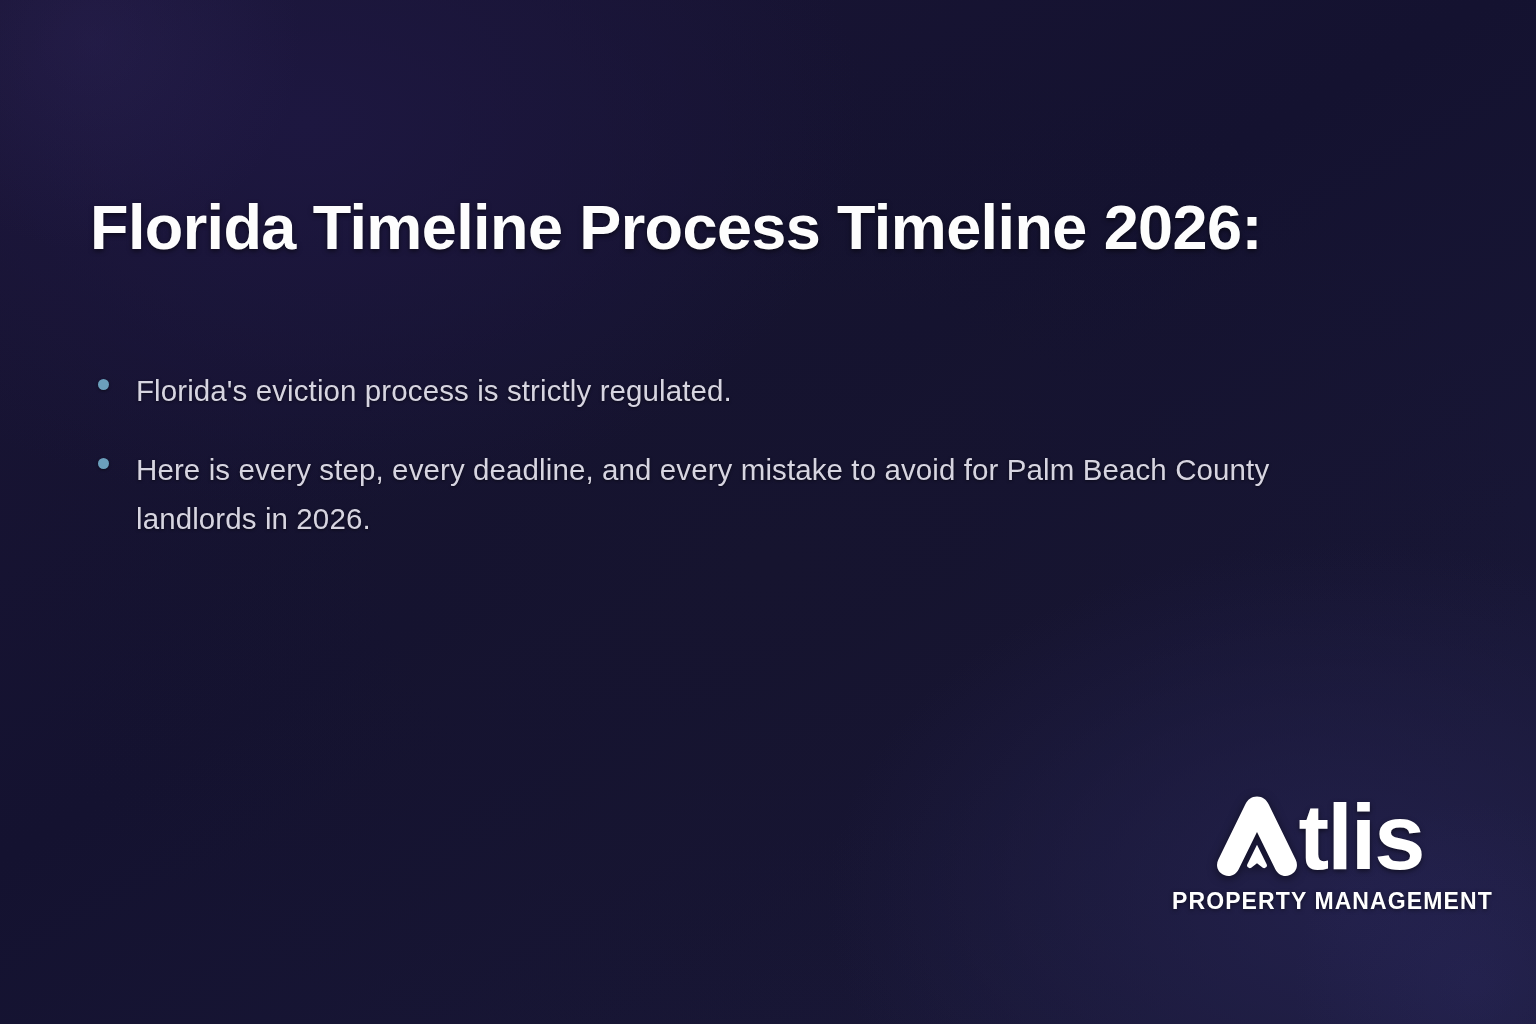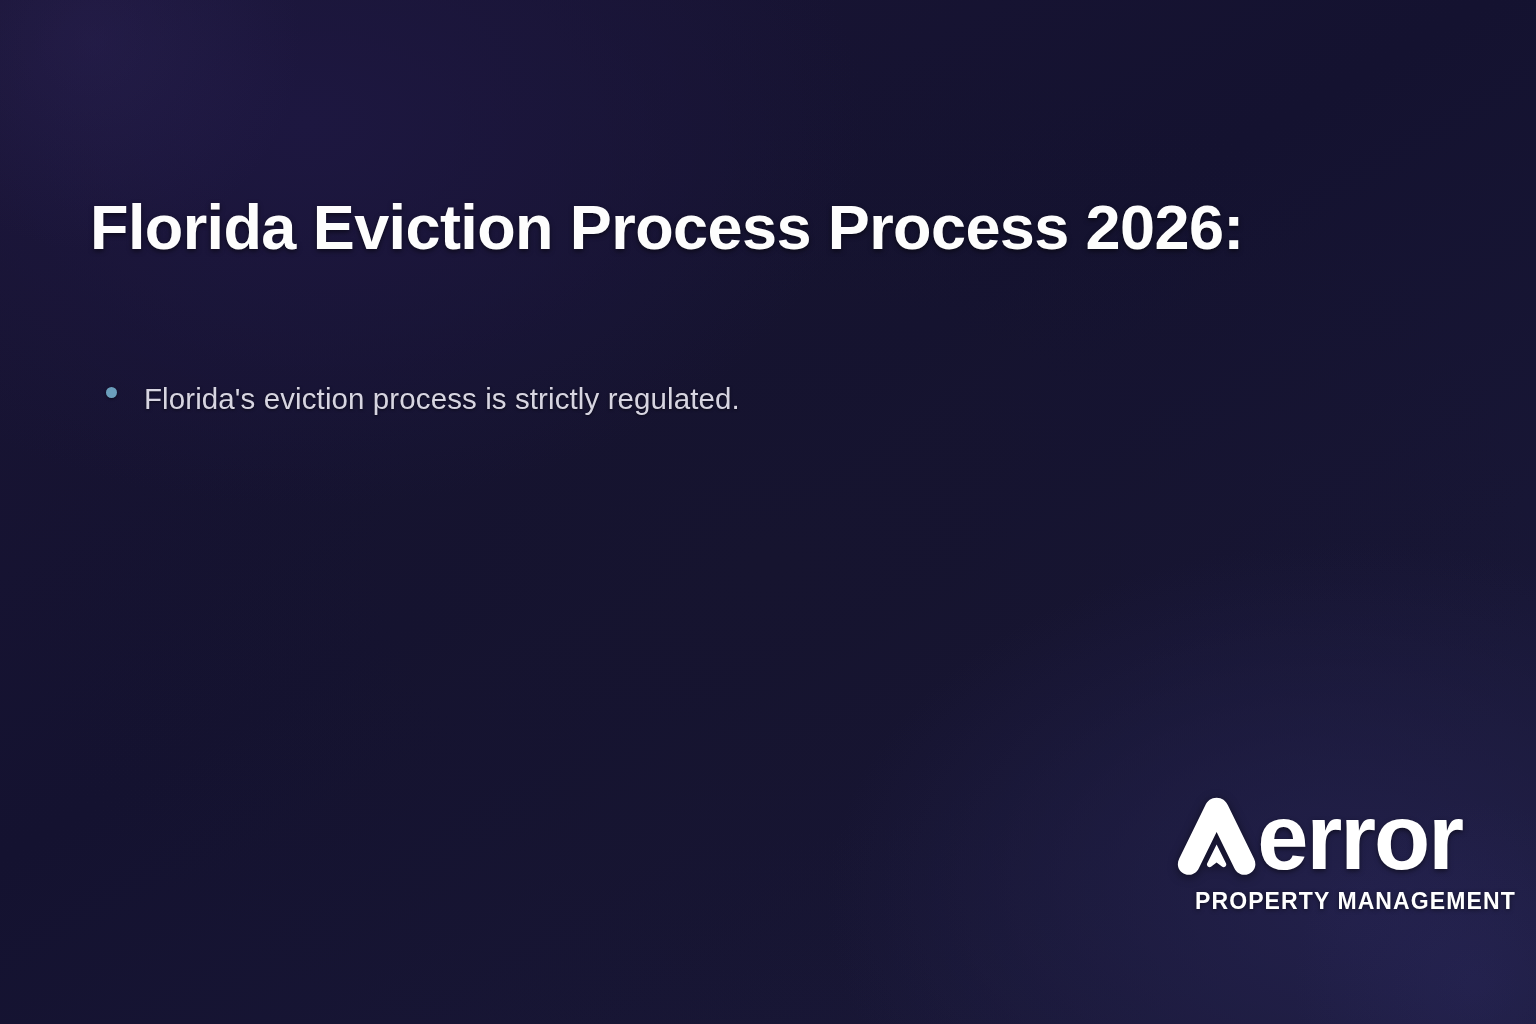--- a/index.html
+++ b/index.html
@@ -119,52 +119,55 @@
     text-shadow: 0 2px 5px rgba(0,0,0,0.5);
   }
   .logo-tagline {
     margin-top: 2px;
     font-size: 23px;
     font-weight: bold;
     color: #ffffff;
     letter-spacing: 1.1px;
     text-shadow: 0 1px 4px rgba(0,0,0,0.5);
     white-space: nowrap;
-    margin-left: 23px;
   }
 </style>
 </head>
 <body>
 
 <div class="slide">
   <div class="noise-veil"></div>
 
-  <h1 class="title">Florida Eviction Process Process 2026:</h1>
+  <h1 class="title">Florida Timeline Process Timeline 2026:</h1>
 
 
-  <ul class="bullets" style="list-style:none;margin:16px;padding:0;">
+  <ul class="bullets" style="list-style:none;margin:8px;padding:0;">
     <li class="bullet-row">
       <span class="bullet-dot"></span>
       <span class="bullet-text">Florida's eviction process is strictly regulated.</span>
+    </li>
+    <li class="bullet-row">
+      <span class="bullet-dot"></span>
+      <span class="bullet-text">Here is every step, every deadline, and every mistake to avoid for Palm Beach County landlords in 2026.</span>
     </li>
   </ul>
 
   <div class="logo">
     <div class="logo-word">
       <svg class="logo-a" viewBox="0 0 100 100" aria-hidden="true">
         <path fill="#ffffff" d="M50 6
                  c6.2 0 10.2 3.4 12.8 8.6
                  L92 74.5
                  c3.4 6.9 0.6 14.1 -6.2 16.9
                  c-6.3 2.6 -12.9 -0.2 -15.9 -6.4
                  L50 44.5
                  L30.1 85
                  c-3 6.2 -9.6 9 -15.9 6.4
                  C7.4 88.6 4.6 81.4 8 74.5
                  L37.2 14.6
                  C39.8 9.4 43.8 6 50 6 Z
                  M50 58.5 l10.5 21 a3 3 0 0 1 -4.2 3.9 L50 78.6 l-6.3 4.8 a3 3 0 0 1 -4.2 -3.9 Z"></path>
       </svg>
-      <span class="logo-tlis">error</span>
+      <span class="logo-tlis">tlis</span>
     </div>
     <div class="logo-tagline">PROPERTY MANAGEMENT</div>
   </div>
 </div>
 
 </body></html>

